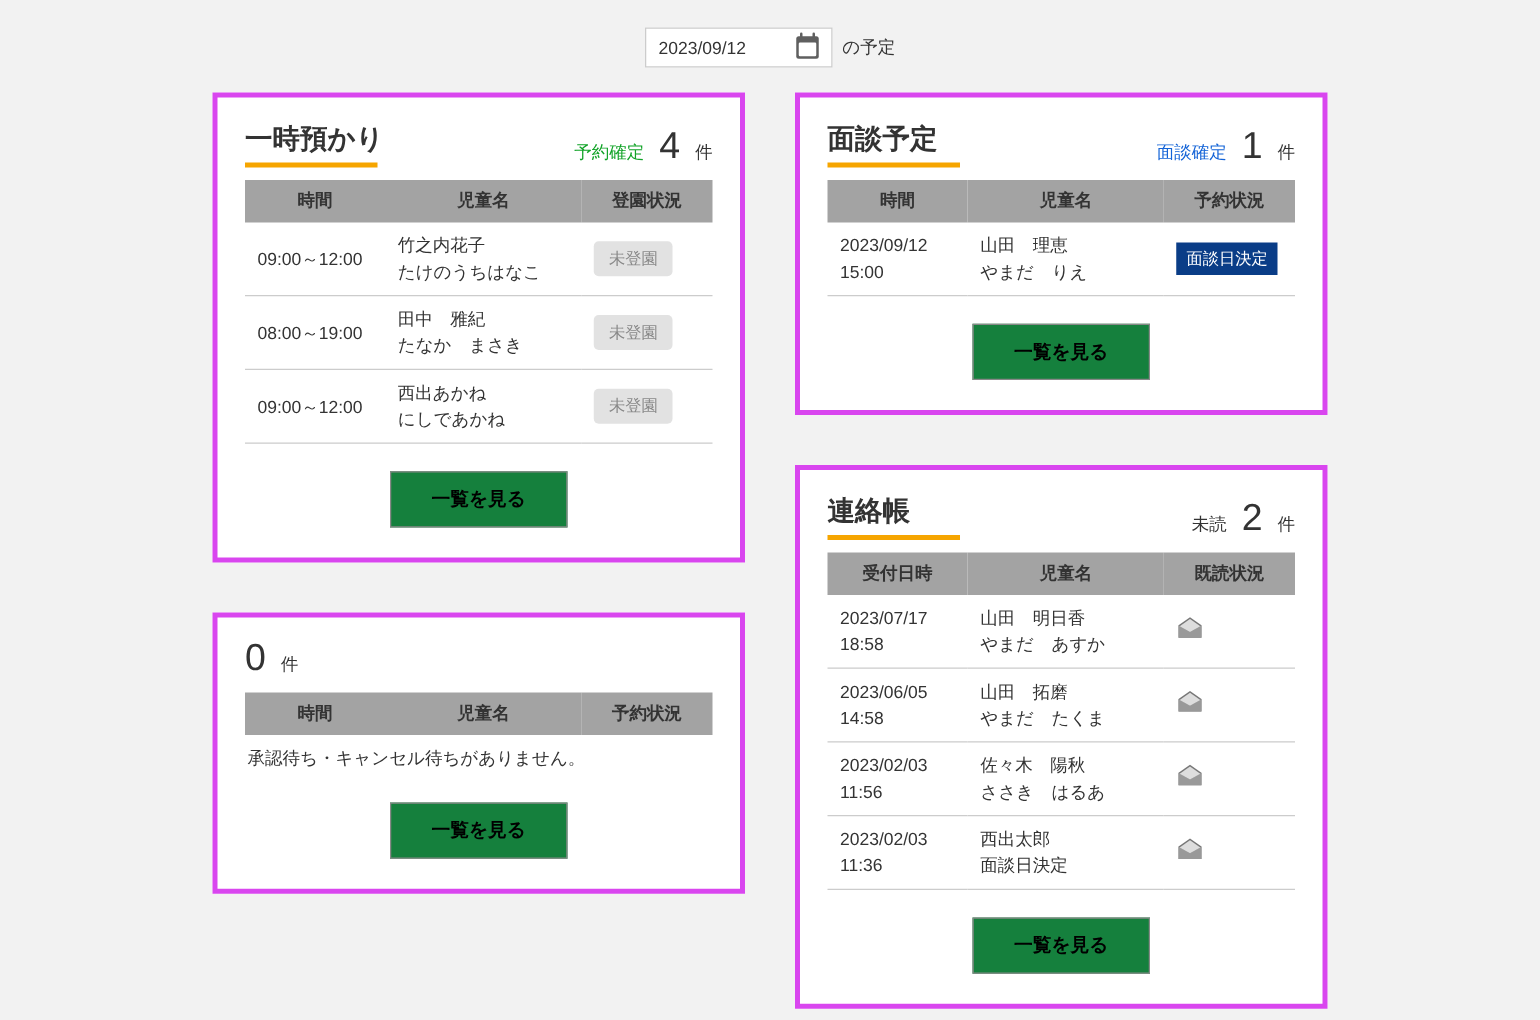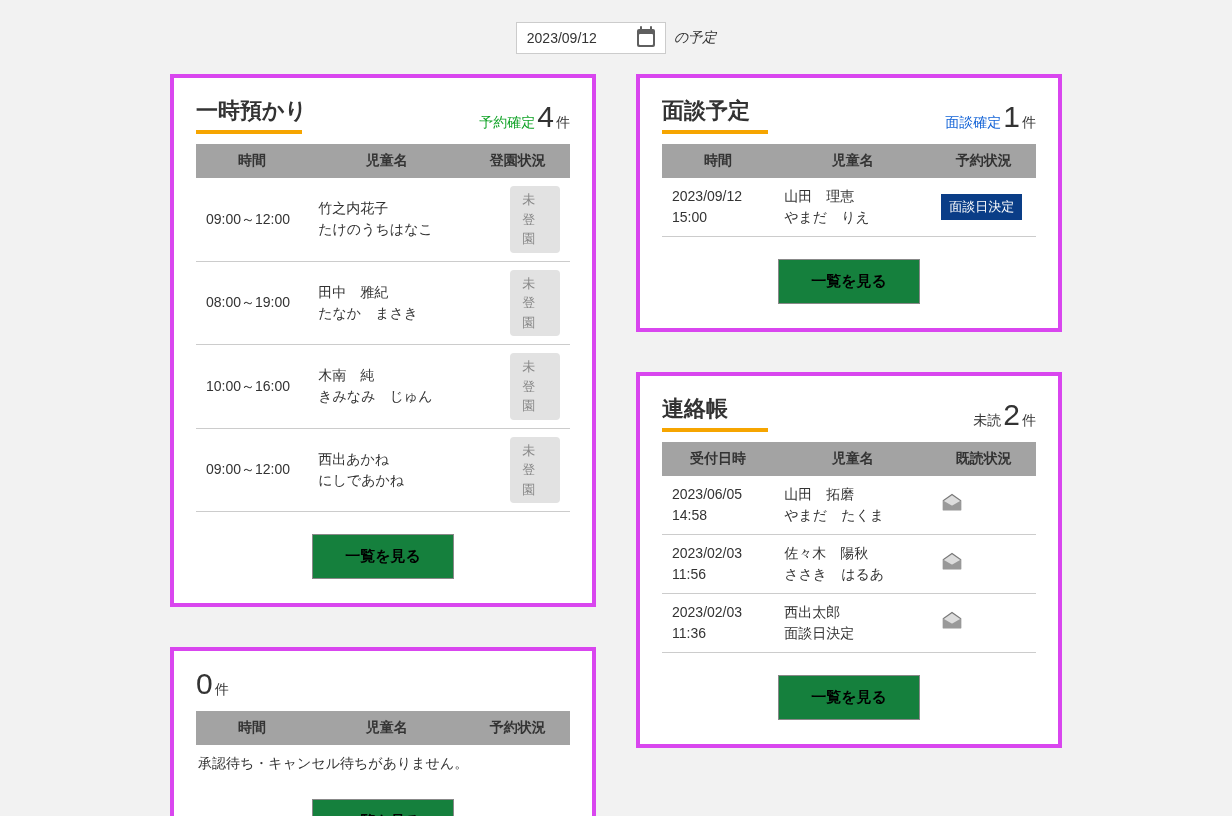--- a/index.html
+++ b/index.html
@@ -68,21 +68,20 @@
       top: 5px;
       left: 2px;
       right: 2px;
       bottom: 2px;
       background: #fff;
       border-radius: 1px;
     }
     .date-suffix {
       font-size: 14px;
       color: #333;
-      font-style: italic;
     }
     .columns {
       display: flex;
       justify-content: center;
       gap: 40px;
       padding: 20px 0;
     }
     .col {
       width: 426px;
       display: flex;
@@ -114,21 +113,21 @@
       position: absolute;
       left: 0;
       bottom: -2px;
       width: 106px;
       height: 4px;
       background: #f6a500;
     }
     .card-count {
       display: flex;
       align-items: baseline;
-      gap: 2px;
+      gap: 12px;
     }
     .count-label {
       font-size: 14px;
     }
     .count-label.blue { color: #1363d7; }
     .count-label.green { color: #11a327; }
     .count-label.neutral { color: #333; margin-left: 35px; }
     .count-num {
       font-size: 30px;
       color: #333;
@@ -160,21 +159,20 @@
       padding: 10px 2px 4px 2px;
       font-size: 14px;
     }
     .status-pill {
       display: inline-block;
       background: #e2e2e2;
       color: #888;
       border-radius: 4px;
       padding: 4px 12px;
       font-size: 13px;
-      margin-left: 35px;
     }
     .status-badge-blue {
       display: inline-block;
       background: #0a3d87;
       color: #fff;
       padding: 3px 8px;
       font-size: 13px;
     }
     .envelope {
       width: 20px;
@@ -247,25 +245,20 @@
                 <td>09:00～12:00</td>
                 <td><span>竹之内花子</span><br><span>たけのうちはなこ</span></td>
                 <td><span class="status-pill">未登園</span></td>
               </tr>
               <tr>
                 <td>08:00～19:00</td>
                 <td><span>田中　雅紀</span><br><span>たなか　まさき</span></td>
                 <td><span class="status-pill">未登園</span></td>
               </tr>
               <tr>
-                <td>10:00～16:00</td>
-                <td><span>木南　純</span><br><span>きみなみ　じゅん</span></td>
-                <td><span class="status-pill">未登園</span></td>
-              </tr>
-              <tr>
                 <td>09:00～12:00</td>
                 <td><span>西出あかね</span><br><span>にしであかね</span></td>
                 <td><span class="status-pill">未登園</span></td>
               </tr>
             </tbody>
           </table>
           <div class="btn-wrap">
             <button class="btn">一覧を見る</button>
           </div>
         </div>
@@ -343,20 +336,29 @@
           <table class="list">
             <thead>
               <tr>
                 <th class="col1b">受付日時</th>
                 <th class="col2b">児童名</th>
                 <th class="col3b">既読状況</th>
               </tr>
             </thead>
             <tbody>
               <tr>
+                <td><span>2023/07/17</span><br><span>18:58</span></td>
+                <td><span>山田　明日香</span><br><span>やまだ　あすか</span></td>
+                <td><span class="envelope"><svg viewBox="0 0 24 20">
+                        <polygon points="2,8 12,1 22,8 22,19 2,19" fill="#777"></polygon>
+                        <polygon points="2,8 12,14 22,8 22,19 2,19" fill="#999"></polygon>
+                        <polygon points="3,9 12,2.5 21,9 12,14" fill="#ddd"></polygon>
+                      </svg></span></td>
+              </tr>
+              <tr>
                 <td><span>2023/06/05</span><br><span>14:58</span></td>
                 <td><span>山田　拓磨</span><br><span>やまだ　たくま</span></td>
                 <td><span class="envelope"><svg viewBox="0 0 24 20">
                         <polygon points="2,8 12,1 22,8 22,19 2,19" fill="#777"></polygon>
                         <polygon points="2,8 12,14 22,8 22,19 2,19" fill="#999"></polygon>
                         <polygon points="3,9 12,2.5 21,9 12,14" fill="#ddd"></polygon>
                       </svg></span></td>
               </tr>
               <tr>
                 <td><span>2023/02/03</span><br><span>11:56</span></td>

